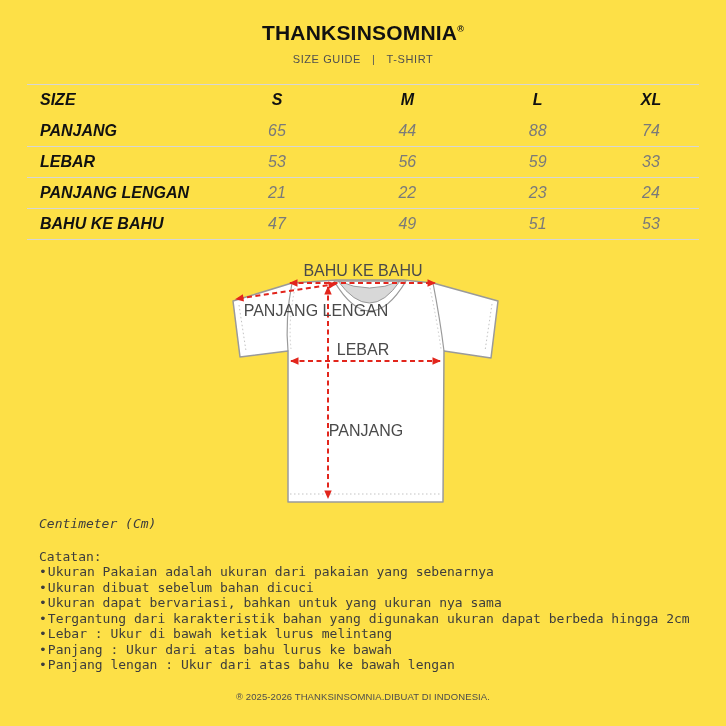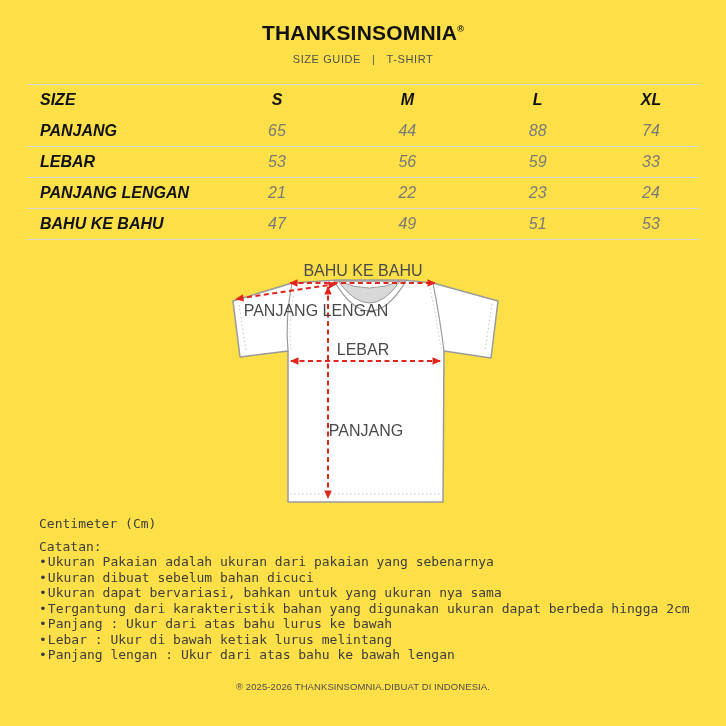--- a/index.html
+++ b/index.html
@@ -51,21 +51,21 @@
     font-family: "Liberation Sans", sans-serif;
     font-size: 16px; fill: #4a4a4a;
   }
 
   
   .notes {
     font-family: "DejaVu Sans Mono", monospace;
     font-size: 13px; color: #3d3d3d;
     padding-left: 39px; margin-top: 2px; line-height: 15.5px;
   }
-  .notes .unit { margin-bottom: 7px; }
+  .notes .unit { margin-bottom: 17px; font-style: italic; }
   .note-item { white-space: nowrap; }
   .note-item .bullet { margin-right: 1px; }
 
   
   .footer {
     text-align: center; margin-top: 18px;
     font-size: 9.5px; color: #4d4d4d; line-height: 11.5px;
     letter-spacing: 0.1px;
   }
 </style>
@@ -168,22 +168,22 @@
     <text class="diag-label" x="366" y="437" text-anchor="middle">PANJANG</text>
   </svg>
 
   <div class="notes">
     <div class="unit">Centimeter (Cm)</div>
     <div>Catatan:</div>
     <div class="note-item"><span class="bullet">•</span><span>Ukuran Pakaian adalah ukuran dari pakaian yang sebenarnya</span></div>
     <div class="note-item"><span class="bullet">•</span><span>Ukuran dibuat sebelum bahan dicuci</span></div>
     <div class="note-item"><span class="bullet">•</span><span>Ukuran dapat bervariasi, bahkan untuk yang ukuran nya sama</span></div>
     <div class="note-item"><span class="bullet">•</span><span>Tergantung dari karakteristik bahan yang digunakan ukuran dapat berbeda hingga 2cm</span></div>
+    <div class="note-item"><span class="bullet">•</span><span>Lebar : Ukur di bawah ketiak lurus melintang</span></div>
     <div class="note-item"><span class="bullet">•</span><span>Panjang : Ukur dari atas bahu lurus ke bawah</span></div>
-    <div class="note-item"><span class="bullet">•</span><span>Lebar : Ukur di bawah ketiak lurus melintang</span></div>
     <div class="note-item"><span class="bullet">•</span><span>Panjang lengan : Ukur dari atas bahu ke bawah lengan</span></div>
   </div>
 
   <div class="footer">
     <div>® 2025-2026 THANKSINSOMNIA.DIBUAT DI INDONESIA.</div>
   </div>
 
 </div>
 
 </body></html>

